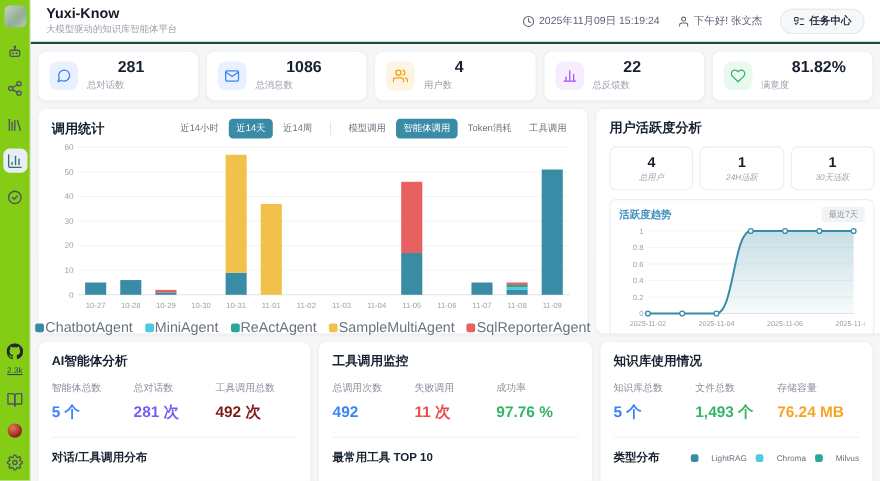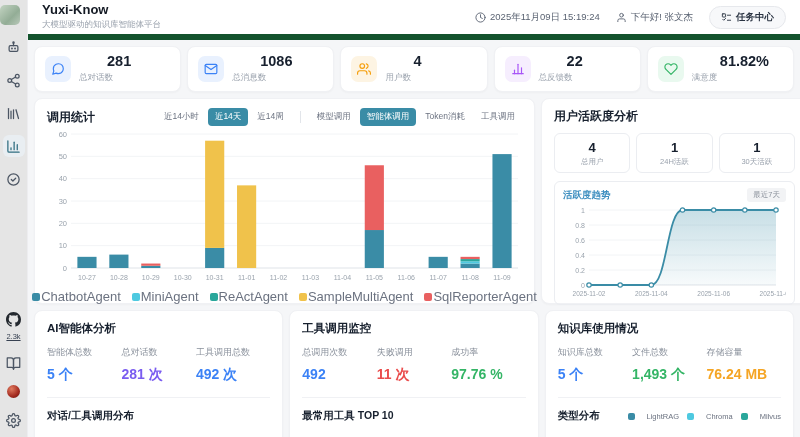--- a/index.html
+++ b/index.html
@@ -1,31 +1,31 @@
 <!DOCTYPE html>
 <html><head>
 <meta charset="utf-8">
 <style>
   html,body{margin:0;padding:0;}
   body{width:800px;height:437px;overflow:hidden;font-family:"Liberation Sans","DejaVu Sans",sans-serif;background:#f5f6f8;color:#17202e;}
   .app{display:flex;width:800px;height:437px;}
   
-  .sidebar{width:28px;background:#e5e5e5;border-right:1px solid #ededf0;display:flex;flex-direction:column;padding-top:5px;box-sizing:border-box;flex:none;}
+  .sidebar{width:28px;background:#84cc16;border-right:1px solid #ededf0;display:flex;flex-direction:column;align-items:center;padding-top:5px;box-sizing:border-box;flex:none;}
   .logo{width:20px;height:20px;border-radius:5px;background:linear-gradient(135deg,#c3d4c2,#93ad96 60%,#b9c9ba);}
   .snav{display:flex;flex-direction:column;align-items:center;}
   .sic{width:22px;height:22px;display:flex;align-items:center;justify-content:center;margin-top:11px;color:#4b5563;border-radius:6px;cursor:pointer;}
   .sic svg{width:15px;height:15px;}
   .sic.active{background:#e9eef2;color:#2f6d80;}
   .sspace{flex:1;}
   .stars{font-size:7.5px;color:#374151;text-decoration:underline;margin-top:2px;}
   .sphere{width:13px;height:13px;border-radius:50%;background:radial-gradient(circle at 35% 30%,#e07a5f,#a32a1f 60%,#5e140d);margin-top:11px;}
   .sbot{margin-bottom:6px;}
   
   .main{flex:1;display:flex;flex-direction:column;min-width:0;}
-  .hdr{height:40px;background:#fff;border-bottom:6px solid #14532d;display:flex;align-items:center;padding:0 14px;box-sizing:border-box;flex:none;}
+  .hdr{height:40px;background:#fff;border-bottom:2px solid #14532d;display:flex;align-items:center;padding:0 14px;box-sizing:border-box;flex:none;}
   .brand-t{font-size:13px;font-weight:bold;color:#141a24;line-height:1.15;}
   .brand-s{font-size:8.5px;color:#9aa2ad;margin-top:1px;}
   .hright{margin-left:auto;display:flex;align-items:center;gap:16px;font-size:9.5px;color:#5a6372;}
   .hitem{display:flex;align-items:center;gap:4px;}
   .hitem svg{width:11px;height:11px;}
   .task-pill{display:flex;align-items:center;gap:4px;background:#f7f8fa;border:1px solid #e6e8ec;border-radius:14px;padding:4px 11px;font-size:9.5px;color:#2a3342;font-weight:bold;cursor:pointer;}
   .task-pill svg{width:11px;height:11px;}
   .content{flex:1;padding:6px;display:flex;flex-direction:column;gap:6px;min-height:0;}
   .card{background:#fff;border:1px solid #f0f1f4;border-radius:8px;box-shadow:0 1px 2px rgba(20,26,36,.03);box-sizing:border-box;}
   
@@ -46,21 +46,21 @@
   .fbtn.active{background:#3a8ca6;color:#fff;}
   .vdiv{width:1px;height:12px;background:#e2e5ea;margin:0 7px;}
   .bar-legend{display:flex;justify-content:center;gap:11px;margin-top:1px;}
   .lg-item{display:flex;align-items:center;gap:1px;font-size:13px;color:#6b7280;}
   .sw{width:8px;height:8px;border-radius:2px;display:inline-block;}
   
   .ua-card{flex:1;padding:9px 12px;display:flex;flex-direction:column;}
   .ua-boxes{display:flex;gap:6px;margin-top:8px;}
   .ua-box{flex:1;border:1px solid #ebedf1;border-radius:6px;text-align:center;padding:6px 0 5px;}
   .ua-v{font-size:13px;font-weight:bold;}
-  .ua-l{font-size:7.5px;color:#9aa2ad;margin-top:2px;}
+  .ua-l{font-size:7.5px;color:#9aa2ad;margin-top:2px;font-style:italic;}
   .trend-panel{border:1px solid #ebedf1;border-radius:6px;margin-top:8px;padding:6px 8px 2px;flex:1;}
   .trend-head{display:flex;align-items:center;}
   .trend-title{font-size:9.5px;font-weight:bold;color:#3e8fc0;}
   .trend-badge{margin-left:auto;font-size:7.5px;color:#8e949e;background:#f2f3f5;border-radius:3px;padding:2px 6px;}
   
   .bottom-row{display:flex;gap:6px;flex:none;height:150px;}
   .b-card{flex:1;padding:10px 12px;}
   .b-title{font-size:11.5px;font-weight:bold;}
   .metrics{display:flex;margin-top:10px;}
   .metric{flex:1;}
@@ -399,21 +399,21 @@
             <div class="metric">
               <div class="m-label">智能体总数</div>
               <div class="m-value" style="color: rgb(59, 130, 246);">5 个</div>
             </div>
             <div class="metric">
               <div class="m-label">总对话数</div>
               <div class="m-value" style="color: rgb(122, 92, 240);">281 次</div>
             </div>
             <div class="metric">
               <div class="m-label">工具调用总数</div>
-              <div class="m-value" style="color: #3b82f6;">492 次</div>
+              <div class="m-value" style="color: #7f1d1d;">492 次</div>
             </div>
           </div>
           <div class="b-div"></div>
           <div class="sub-row">
               <span class="sub-title">对话/工具调用分布</span>
             </div>
         </section>
 
         <section class="card b-card">
           <div class="b-title">工具调用监控</div>

